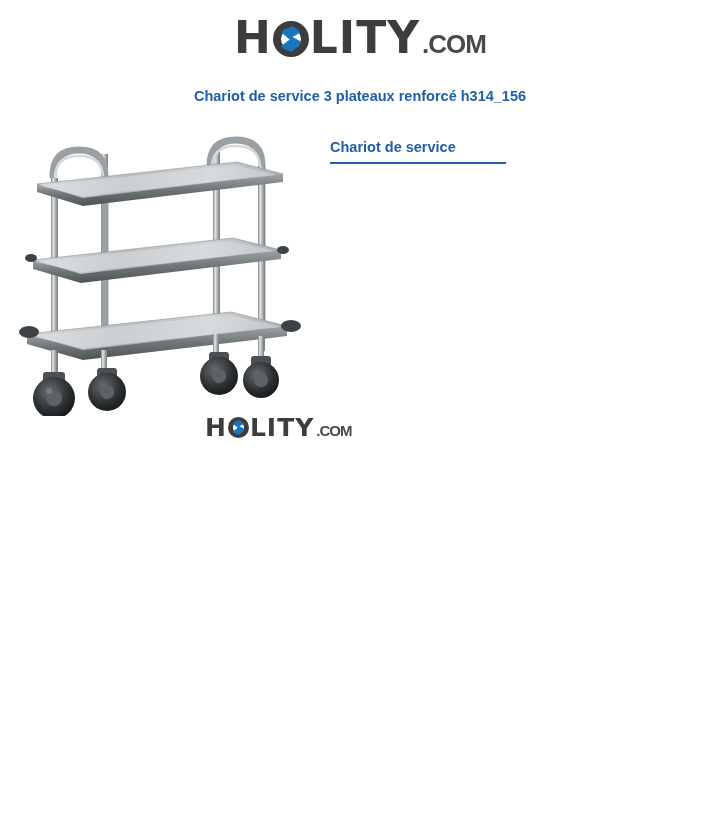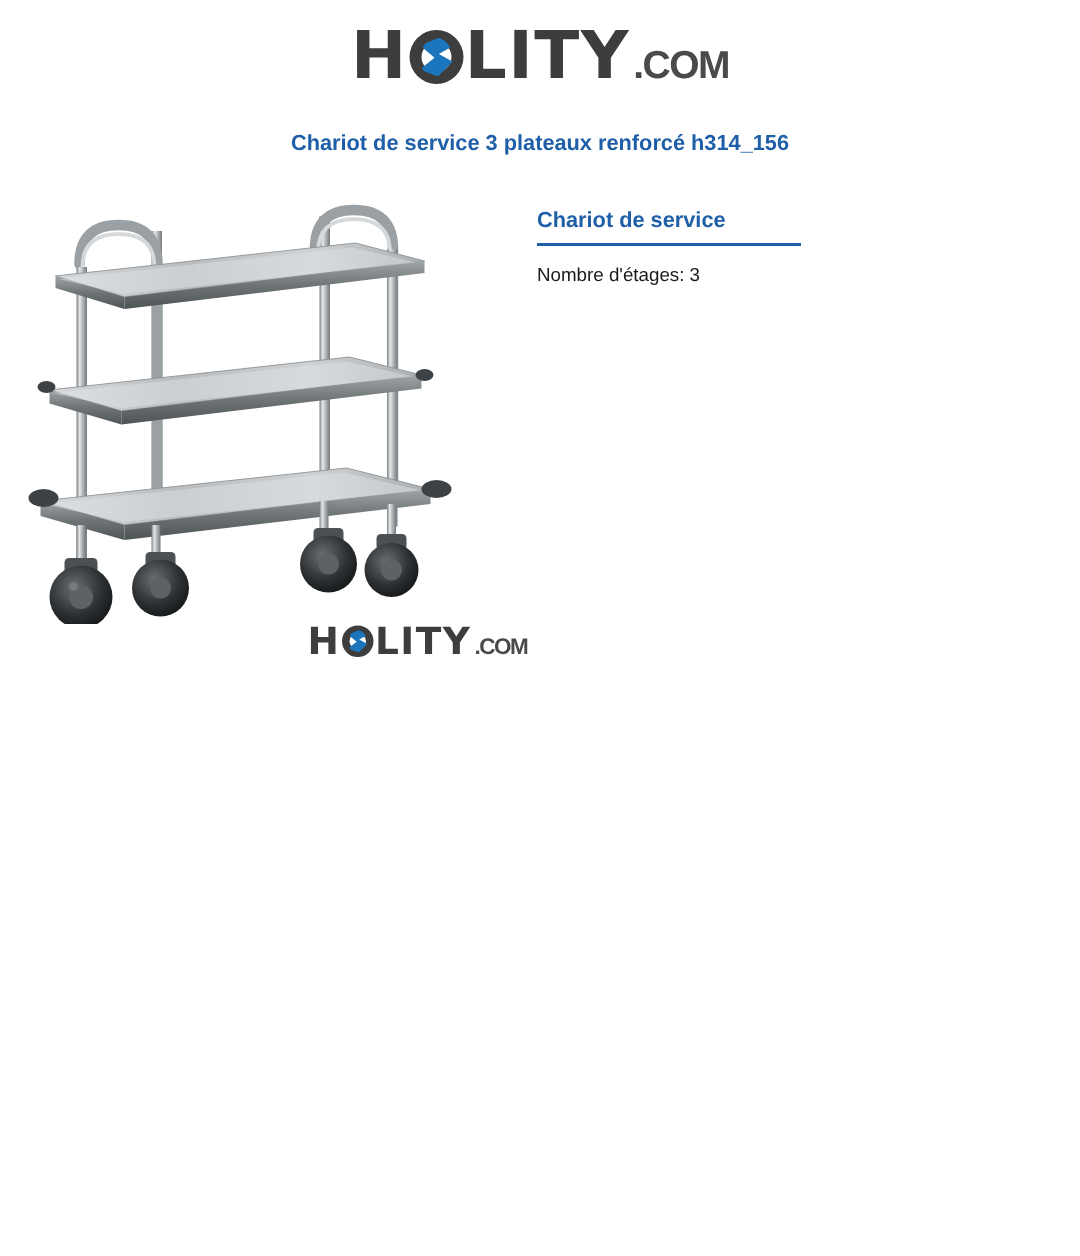--- a/index.html
+++ b/index.html
@@ -100,21 +100,20 @@
     width: 330px;
     min-height: 280px;
     display: flex;
     align-items: flex-start;
     justify-content: center;
     padding-top: 10px;
   }
   .info-col {
     width: 340px;
     padding-top: 12px;
-    margin-left: 28px;
   }
   .info-title {
     color: #1f5fa8;
     font-weight: bold;
     font-size: 14.5px;
     line-height: 18px;
     margin: 0 0 6px 0;
   }
   .divider {
     width: 176px;
@@ -271,21 +270,20 @@
         <circle cx="246" cy="244" r="7" fill="#5d6265"></circle>
       </g>
     </svg>
   </div>
 
   <div class="info-col">
     <div class="info-title">
       <div>Chariot de service</div>
     </div>
     <div class="divider"></div>
-    <div class="spec-line">Nombre d'étages: 3</div>
   </div>
 </div>
 
 <div class="footer-logo-wrap">
   <div class="logo footer-logo">
     <span class="word">H</span>
     <span class="o-mark">
       <span class="ring"></span>
       <span class="inner"></span>
       <span class="swirl"></span>

